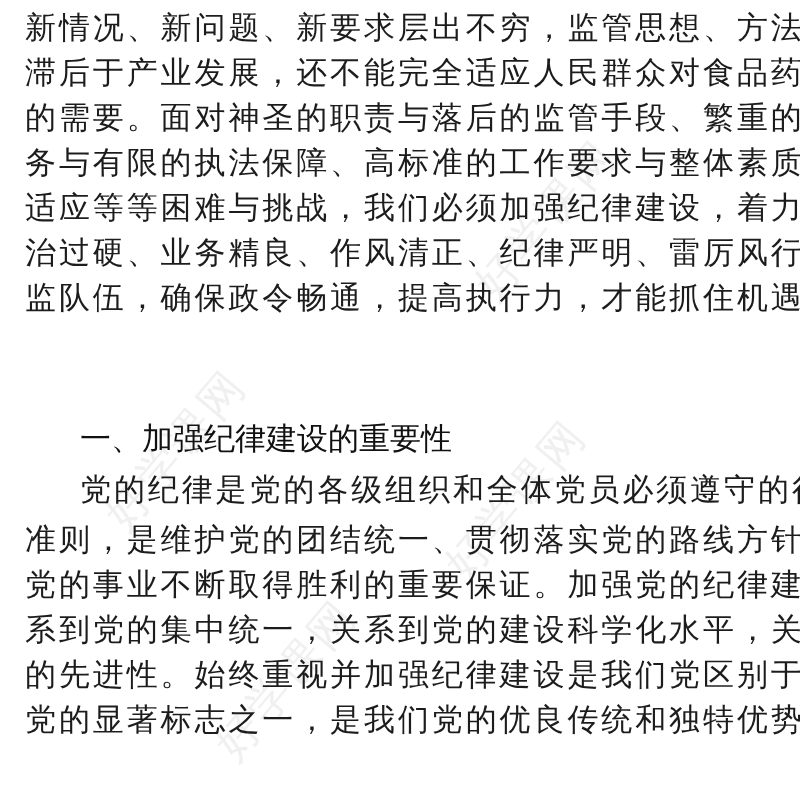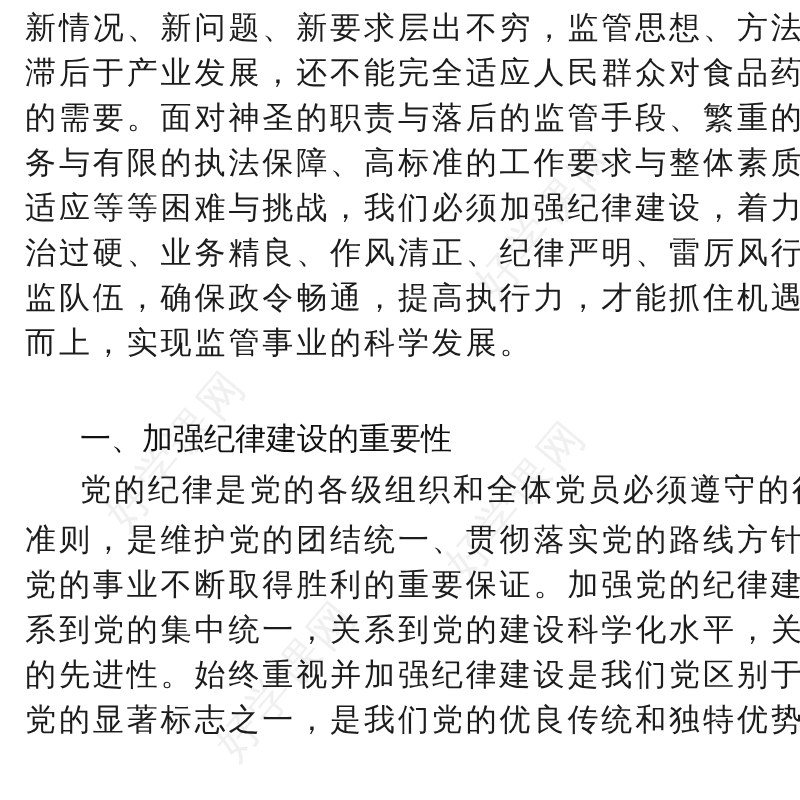--- a/index.html
+++ b/index.html
@@ -68,21 +68,20 @@
   <div class="watermark" style="left:420px; top:470px;">好学课网</div>
   <div class="watermark" style="left:190px; top:650px;">好学课网</div>
 
   <div class="line" style="top:7px;">新情况、新问题、新要求层出不穷，监管思想、方法、手段</div>
   <div class="line" style="top:52px;">滞后于产业发展，还不能完全适应人民群众对食品药品安全</div>
   <div class="line" style="top:97px;">的需要。面对神圣的职责与落后的监管手段、繁重的监管任</div>
   <div class="line" style="top:142px;">务与有限的执法保障、高标准的工作要求与整体素质总体不</div>
   <div class="line" style="top:187px;">适应等等困难与挑战，我们必须加强纪律建设，着力打造政</div>
   <div class="line" style="top:232px;">治过硬、业务精良、作风清正、纪律严明、雷厉风行的食药</div>
   <div class="line" style="top:277px;">监队伍，确保政令畅通，提高执行力，才能抓住机遇，迎难</div>
-  <div class="line" style="top:322px;">而上，实现监管事业的科学发展。</div>
 
   <div class="heading" style="top:418px;">一、加强纪律建设的重要性</div>
 
   <div class="line indent" style="top:469px;">党的纪律是党的各级组织和全体党员必须遵守的行为</div>
   <div class="line" style="top:519px;">准则，是维护党的团结统一、贯彻落实党的路线方针政策、</div>
   <div class="line" style="top:564px;">党的事业不断取得胜利的重要保证。加强党的纪律建设，关</div>
   <div class="line" style="top:609px;">系到党的集中统一，关系到党的建设科学化水平，关系到党</div>
   <div class="line" style="top:654px;">的先进性。始终重视并加强纪律建设是我们党区别于其他政</div>
   <div class="line" style="top:699px;">党的显著标志之一，是我们党的优良传统和独特优势。毛泽</div>
 

